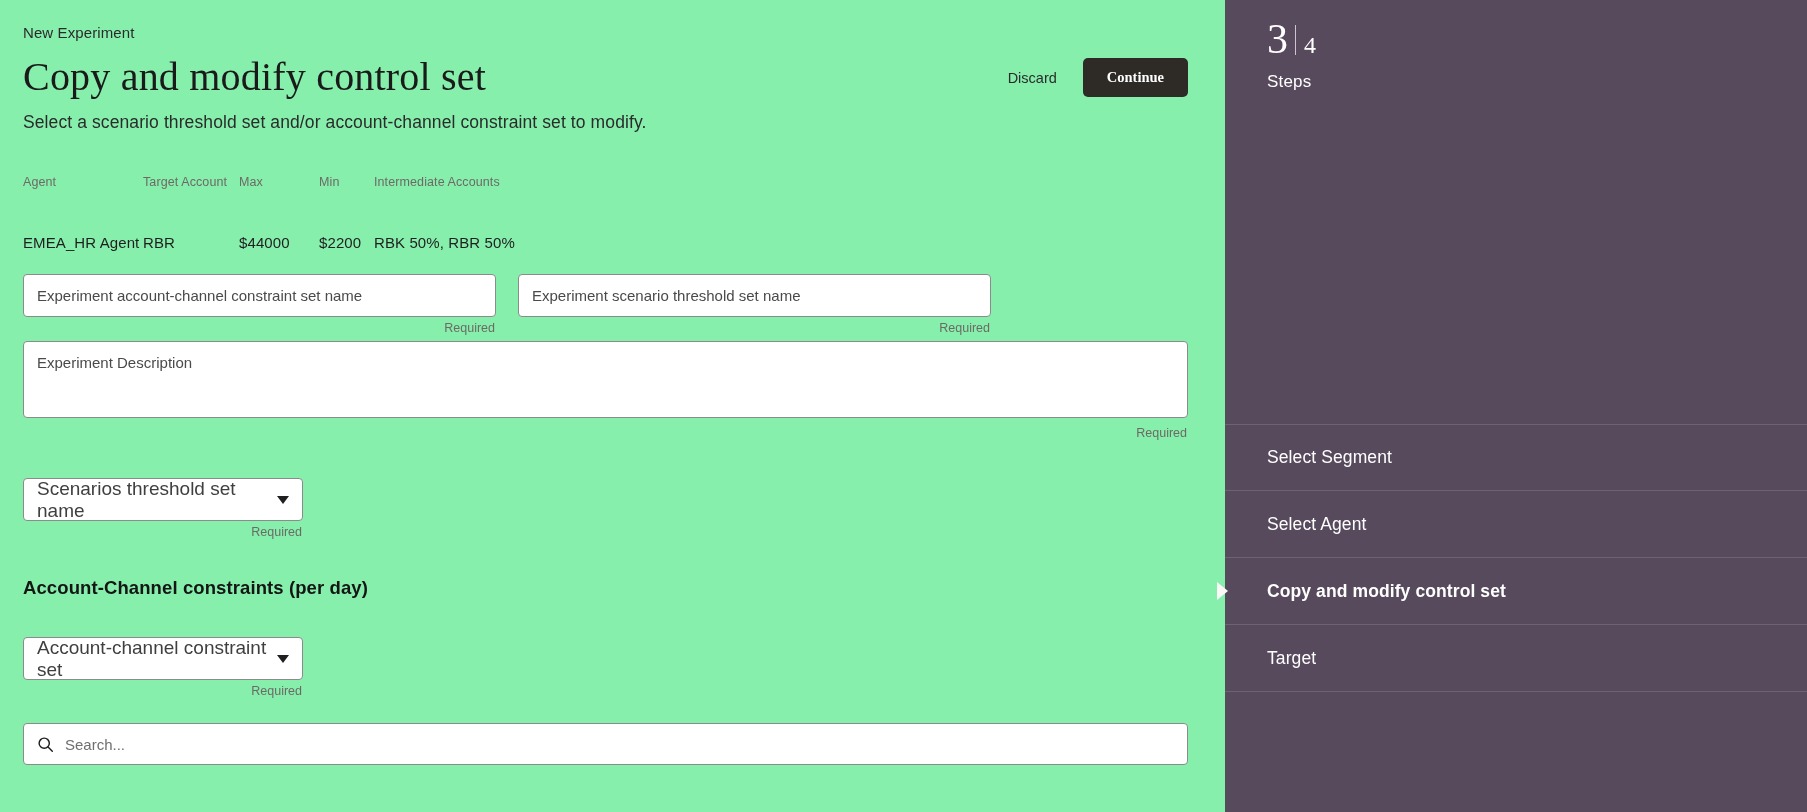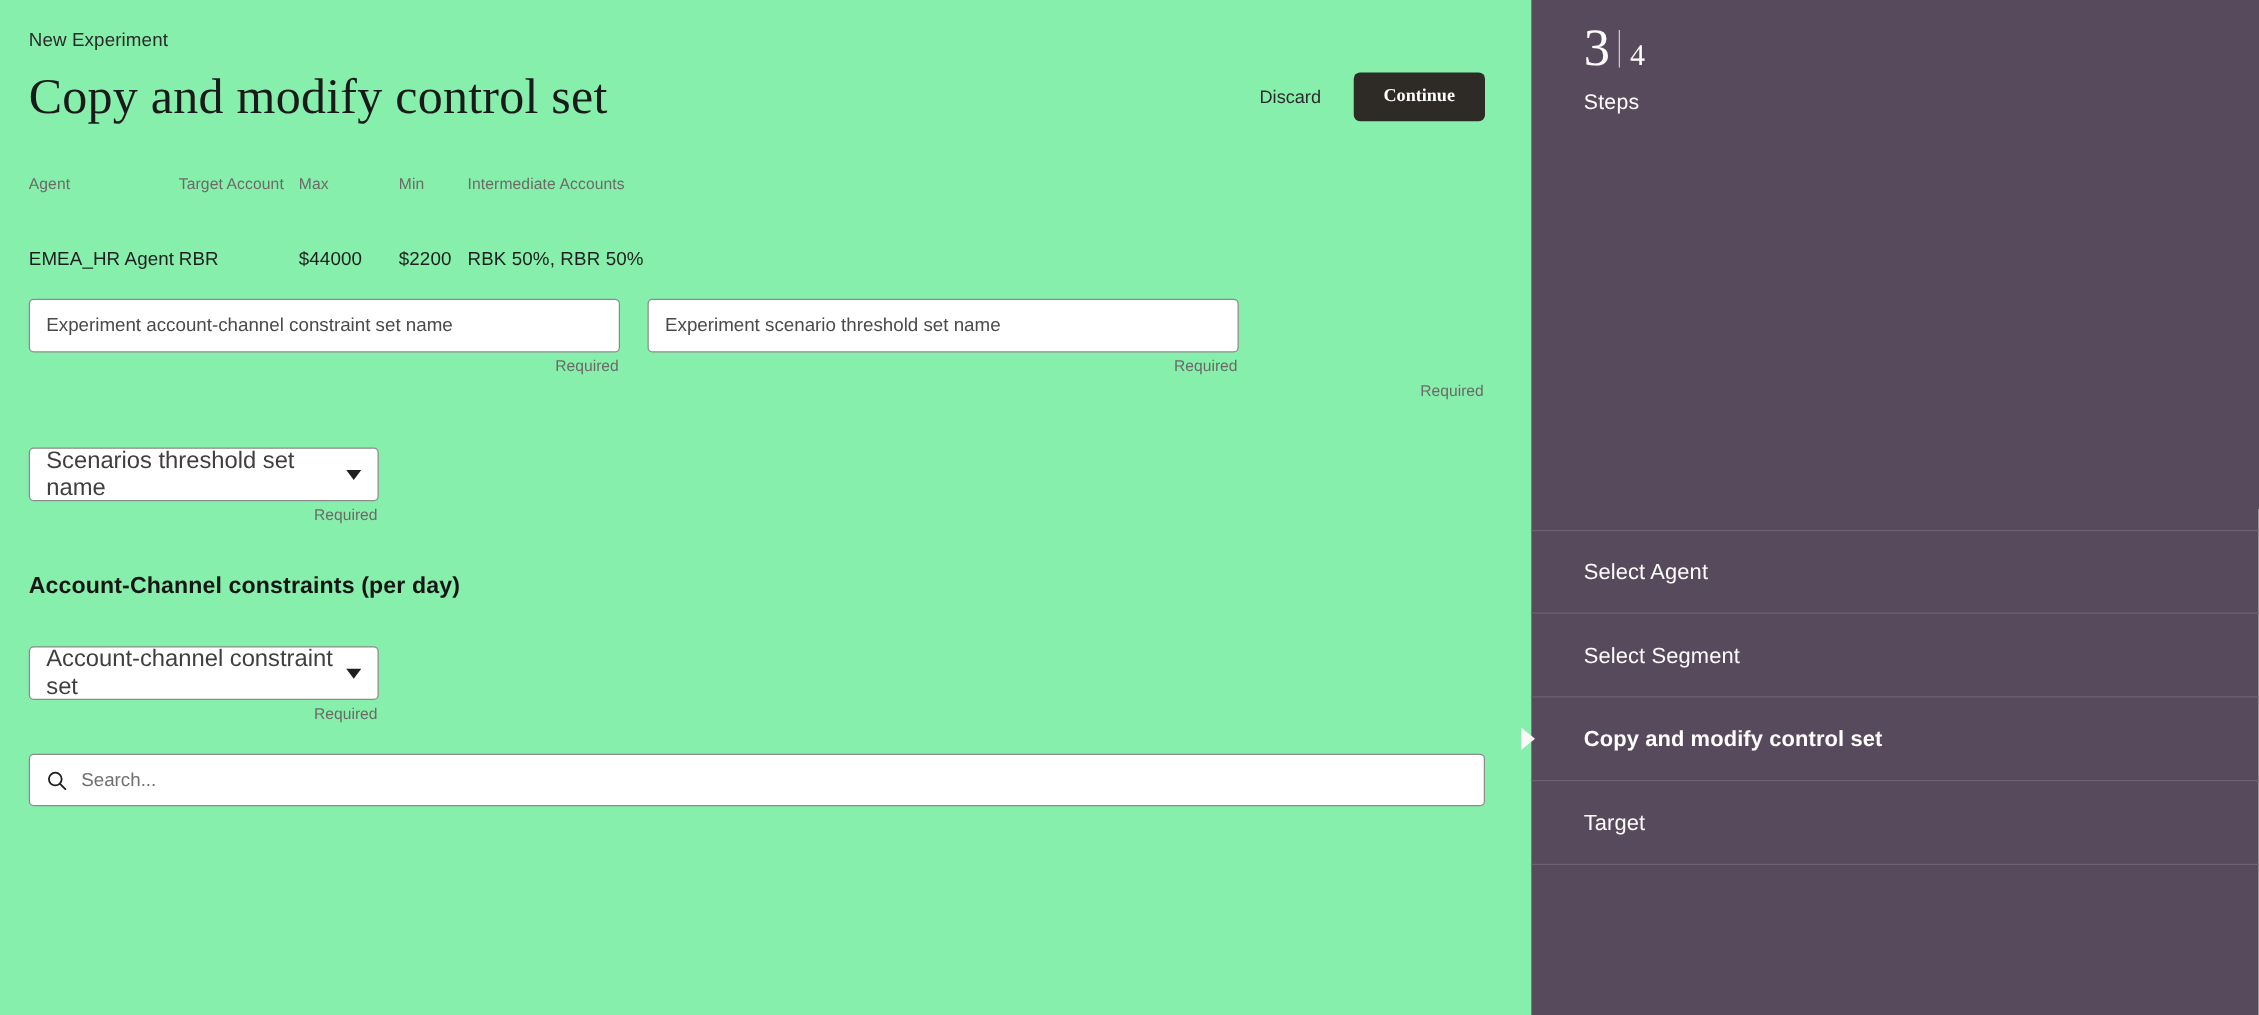--- a/index.html
+++ b/index.html
@@ -165,20 +165,21 @@
 <div class="page">
 
   <div class="main">
 
     <div class="breadcrumb">New Experiment</div>
 
     <div class="title-row">
       <h1 class="page-title">Copy and modify control set</h1>
     </div>
 
+    <div class="subtitle">Select a scenario threshold set and/or account-channel constraint set to modify.</div>
 
     <div class="actions">
       <button class="btn-discard">Discard</button>
       <button class="btn-continue">Continue</button>
     </div>
 
     <div class="meta">
       <div class="meta-col c0">
         <span class="meta-label">Agent</span>
         <span class="meta-value">EMEA_HR Agent</span>
@@ -208,20 +209,21 @@
           <input class="txt" type="text" placeholder="Experiment account-channel constraint set name" style="">
           <span class="required">Required</span>
         </div>
         <div class="field half">
           <input class="txt" type="text" placeholder="Experiment scenario threshold set name" style="">
           <span class="required">Required</span>
         </div>
       </div>
 
       <div class="field wide" style="margin-top:6px;">
+        <textarea class="txt" placeholder="Experiment Description" style=""></textarea>
         <span class="required">Required</span>
       </div>
 
       <div class="dd-block">
         <div class="select-wrap">
           <div class="select">
             <span>Scenarios threshold set name</span>
             <span class="caret"></span>
           </div>
           <span class="required">Required</span>
@@ -254,24 +256,24 @@
   <div class="sidebar">
     <div class="step-count">
       <span class="cur">3</span>
       <span class="sep"></span>
       <span class="tot">4</span>
     </div>
     <div class="steps-label">Steps</div>
 
     <div class="steps-list">
       <div class="step-item">
+        <span>Select Segment</span>
+      </div>
+      <div class="step-item">
         <span>Select Agent</span>
-      </div>
-      <div class="step-item">
-        <span>Select Segment</span>
       </div>
       <div class="step-item active">
         <span class="step-marker"></span>
         <span>Copy and modify control set</span>
       </div>
       <div class="step-item">
         <span>Target</span>
       </div>
     </div>
   </div>

